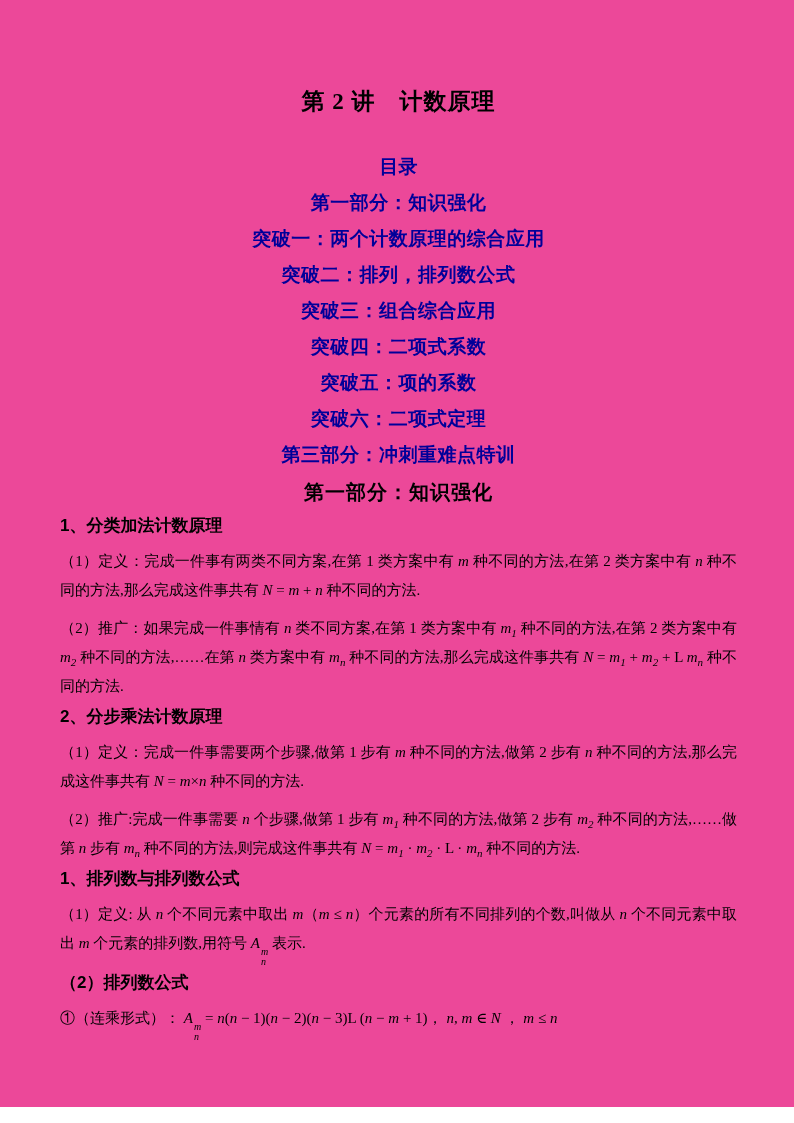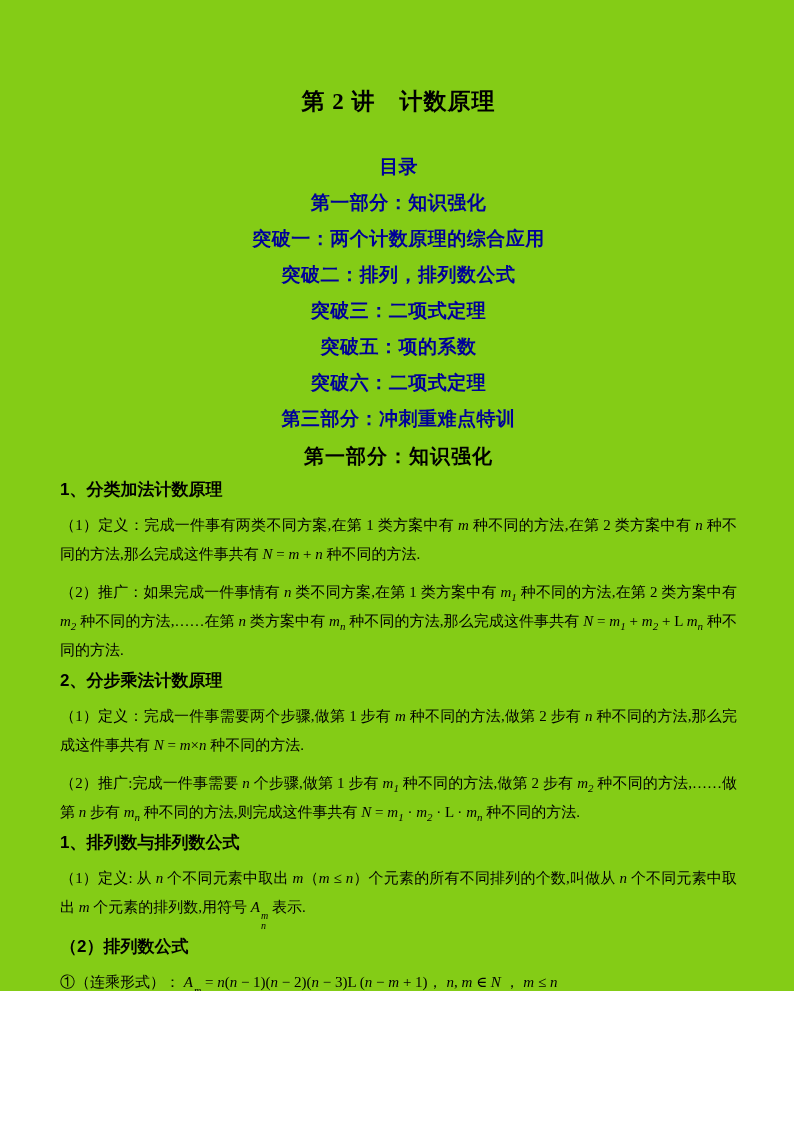--- a/index.html
+++ b/index.html
@@ -1,20 +1,20 @@
 <!DOCTYPE html>
 <html><head>
 <meta charset="utf-8">
 <style>
   html, body { margin: 0; padding: 0; background: #ffffff; }
   .page {
     position: relative;
     width: 794px;
-    height: 991px;
-    background: #84cc16;
+    height: 1107px;
+    background: #ec4899;
     overflow: hidden;
     font-family: "Liberation Serif", "DejaVu Serif", serif;
     color: #000000;
     box-sizing: border-box;
     padding: 88px 57px 1px 60px;
   }
   .doc-title {
     text-align: center;
     font-size: 23px;
     font-weight: bold;
@@ -88,21 +88,22 @@
 </head>
 <body>
 
 <div class="page">
   <div class="doc-title">第 2 讲　计数原理</div>
   <div class="toc-heading">目录</div>
   <div class="toc-list">
       <div class="toc-item">第一部分：知识强化</div>
       <div class="toc-item">突破一：两个计数原理的综合应用</div>
       <div class="toc-item">突破二：排列，排列数公式</div>
-      <div class="toc-item">突破三：二项式定理</div>
+      <div class="toc-item">突破三：组合综合应用</div>
+      <div class="toc-item">突破四：二项式系数</div>
       <div class="toc-item">突破五：项的系数</div>
       <div class="toc-item">突破六：二项式定理</div>
       <div class="toc-item">第三部分：冲刺重难点特训</div>
     </div>
   <div class="section-heading">第一部分：知识强化</div>
   <div class="body-text">
       <div class="p-subhead">1、分类加法计数原理</div>
       <div class="p-body">（1）定义：完成一件事有两类不同方案,在第 1 类方案中有 <span class="var">m</span> 种不同的方法,在第 2 类方案中有 <span class="var">n</span> 种不同的方法,那么完成这件事共有 <span class="var">N</span> = <span class="var">m</span> + <span class="var">n</span> 种不同的方法.</div>
       <div class="p-body">（2）推广：如果完成一件事情有 <span class="var">n</span> 类不同方案,在第 1 类方案中有 <span class="var">m</span><sub class="var-sub">1</sub> 种不同的方法,在第 2 类方案中有 <span class="var">m</span><sub class="var-sub">2</sub> 种不同的方法,……在第 <span class="var">n</span> 类方案中有 <span class="var">m</span><sub class="var-sub">n</sub> 种不同的方法,那么完成这件事共有 <span class="var">N</span> = <span class="var">m</span><sub class="var-sub">1</sub> + <span class="var">m</span><sub class="var-sub">2</sub> + L  <span class="var">m</span><sub class="var-sub">n</sub> 种不同的方法.</div>
       <div class="p-subhead">2、分步乘法计数原理</div>

